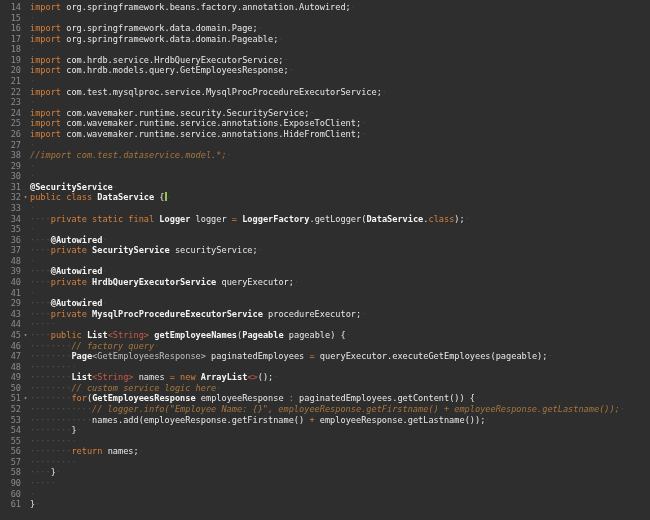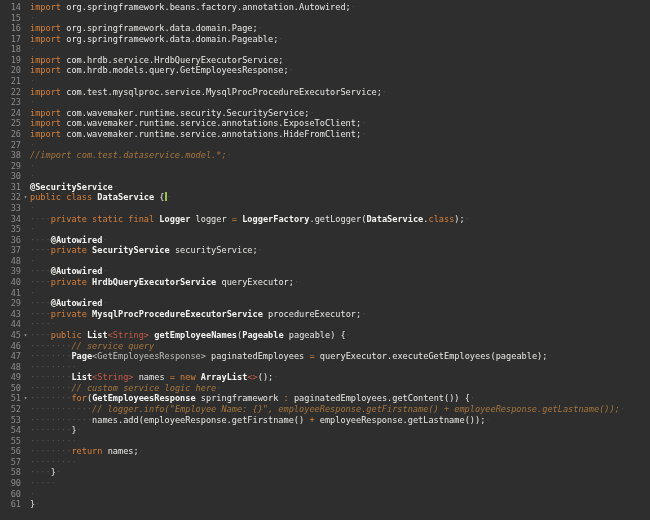--- a/index.html
+++ b/index.html
@@ -81,26 +81,26 @@
       <div class="row"><span class="num">36</span><span class="fold"></span><span class="code"><span class="w">····</span><span class="b">@Autowired</span><span class="eol">·</span></span></div>
       <div class="row"><span class="num">37</span><span class="fold"></span><span class="code"><span class="w">····</span><span class="k">private </span><span class="b">SecurityService</span><span class="p"> securityService;</span><span class="eol">·</span></span></div>
       <div class="row"><span class="num">48</span><span class="fold"></span><span class="code"><span class="eol">·</span></span></div>
       <div class="row"><span class="num">39</span><span class="fold"></span><span class="code"><span class="w">····</span><span class="b">@Autowired</span><span class="eol">·</span></span></div>
       <div class="row"><span class="num">40</span><span class="fold"></span><span class="code"><span class="w">····</span><span class="k">private </span><span class="b">HrdbQueryExecutorService</span><span class="p"> queryExecutor;</span><span class="eol">·</span></span></div>
       <div class="row"><span class="num">41</span><span class="fold"></span><span class="code"><span class="eol">·</span></span></div>
       <div class="row"><span class="num">29</span><span class="fold"></span><span class="code"><span class="w">····</span><span class="b">@Autowired</span><span class="eol">·</span></span></div>
       <div class="row"><span class="num">43</span><span class="fold"></span><span class="code"><span class="w">····</span><span class="k">private </span><span class="b">MysqlProcProcedureExecutorService</span><span class="p"> procedureExecutor;</span><span class="eol">·</span></span></div>
       <div class="row"><span class="num">44</span><span class="fold"></span><span class="code"><span class="w">····</span><span class="eol">·</span></span></div>
       <div class="row"><span class="num">45</span><span class="fold">▾</span><span class="code"><span class="w">····</span><span class="k">public </span><span class="b">List</span><span class="t">&lt;String&gt;</span><span class="p"> </span><span class="b">getEmployeeNames</span><span class="p">(</span><span class="b">Pageable</span><span class="p"> pageable) {</span><span class="eol">·</span></span></div>
-      <div class="row"><span class="num">46</span><span class="fold"></span><span class="code"><span class="w">········</span><span class="c">// service query</span><span class="eol">·</span></span></div>
+      <div class="row"><span class="num">46</span><span class="fold"></span><span class="code"><span class="w">········</span><span class="c">// factory query</span><span class="eol">·</span></span></div>
       <div class="row"><span class="num">47</span><span class="fold"></span><span class="code"><span class="w">········</span><span class="b">Page</span><span class="g">&lt;GetEmployeesResponse&gt;</span><span class="p"> paginatedEmployees </span><span class="o">=</span><span class="p"> queryExecutor.executeGetEmployees(pageable);</span><span class="eol">·</span></span></div>
       <div class="row"><span class="num">48</span><span class="fold"></span><span class="code"><span class="w">········</span><span class="eol">·</span></span></div>
       <div class="row"><span class="num">49</span><span class="fold"></span><span class="code"><span class="w">········</span><span class="b">List</span><span class="t">&lt;String&gt;</span><span class="p"> names </span><span class="o">=</span><span class="p"> </span><span class="k">new </span><span class="b">ArrayList</span><span class="t">&lt;&gt;</span><span class="p">();</span><span class="eol">·</span></span></div>
       <div class="row"><span class="num">50</span><span class="fold"></span><span class="code"><span class="w">········</span><span class="c">// custom service logic here</span><span class="eol">·</span></span></div>
-      <div class="row"><span class="num">51</span><span class="fold">▾</span><span class="code"><span class="w">········</span><span class="k">for</span><span class="p">(</span><span class="b">GetEmployeesResponse</span><span class="p"> springframework </span><span class="o">:</span><span class="p"> paginatedEmployees.getContent()) {</span><span class="eol">·</span></span></div>
+      <div class="row"><span class="num">51</span><span class="fold">▾</span><span class="code"><span class="w">········</span><span class="k">for</span><span class="p">(</span><span class="b">GetEmployeesResponse</span><span class="p"> employeeResponse </span><span class="o">:</span><span class="p"> paginatedEmployees.getContent()) {</span><span class="eol">·</span></span></div>
       <div class="row"><span class="num">52</span><span class="fold"></span><span class="code"><span class="w">············</span><span class="c">// logger.info("Employee Name: {}", employeeResponse.getFirstname() + employeeResponse.getLastname());</span><span class="eol">·</span></span></div>
       <div class="row"><span class="num">53</span><span class="fold"></span><span class="code"><span class="w">············</span><span class="p">names.add(employeeResponse.getFirstname() </span><span class="o">+</span><span class="p"> employeeResponse.getLastname());</span><span class="eol">·</span></span></div>
       <div class="row"><span class="num">54</span><span class="fold"></span><span class="code"><span class="w">········</span><span class="p">}</span><span class="eol">·</span></span></div>
       <div class="row"><span class="num">55</span><span class="fold"></span><span class="code"><span class="w">········</span><span class="eol">·</span></span></div>
       <div class="row"><span class="num">56</span><span class="fold"></span><span class="code"><span class="w">········</span><span class="k">return </span><span class="p">names;</span><span class="eol">·</span></span></div>
       <div class="row"><span class="num">57</span><span class="fold"></span><span class="code"><span class="w">········</span><span class="eol">·</span></span></div>
       <div class="row"><span class="num">58</span><span class="fold"></span><span class="code"><span class="w">····</span><span class="p">}</span><span class="eol">·</span></span></div>
       <div class="row"><span class="num">90</span><span class="fold"></span><span class="code"><span class="w">····</span><span class="eol">·</span></span></div>
       <div class="row"><span class="num">60</span><span class="fold"></span><span class="code"><span class="eol">·</span></span></div>
       <div class="row"><span class="num">61</span><span class="fold"></span><span class="code"><span class="p">}</span><span class="eol">·</span></span></div>

